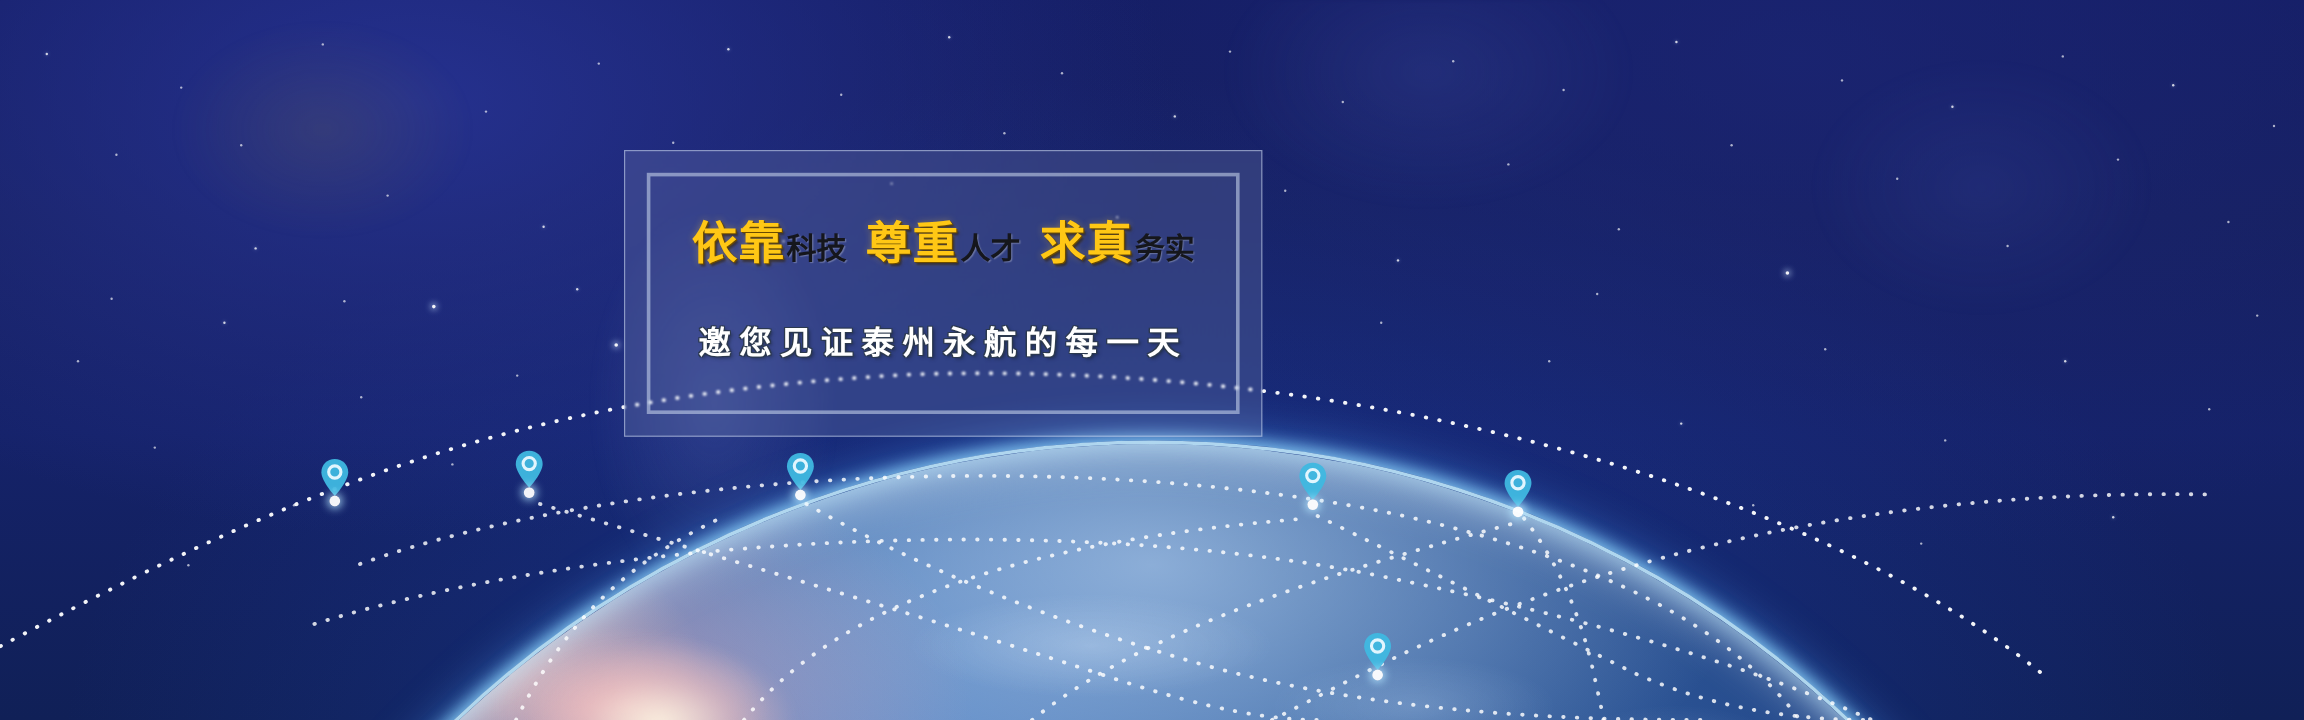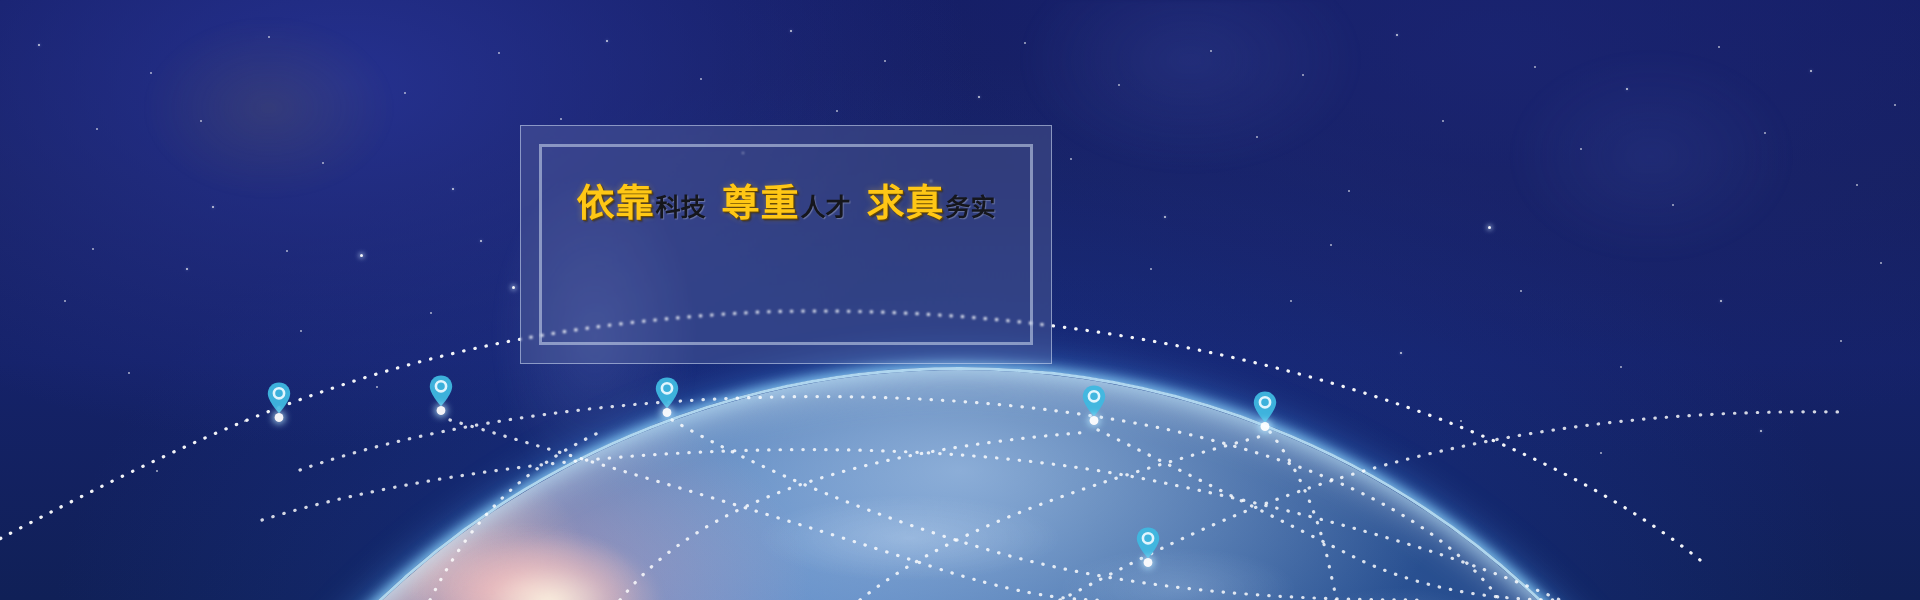--- a/index.html
+++ b/index.html
@@ -305,16 +305,17 @@
         </svg>
         <div class="dotbase"></div>
       </div>
     </div>
 
   <div class="frame-outer">
     <div class="frame-inner"></div>
 
     <div class="copy">
       <div class="headline" id="headline"><span class="seg gold">依靠</span><span class="seg dark">科技</span><span class="gap"></span><span class="seg gold">尊重</span><span class="seg dark">人才</span><span class="gap"></span><span class="seg gold">求真</span><span class="seg dark">务实</span></div>
+      <div class="subtitle">邀您见证泰州永航的每一天</div>
     </div>
   </div>
 
 </div>
 
 </body></html>

